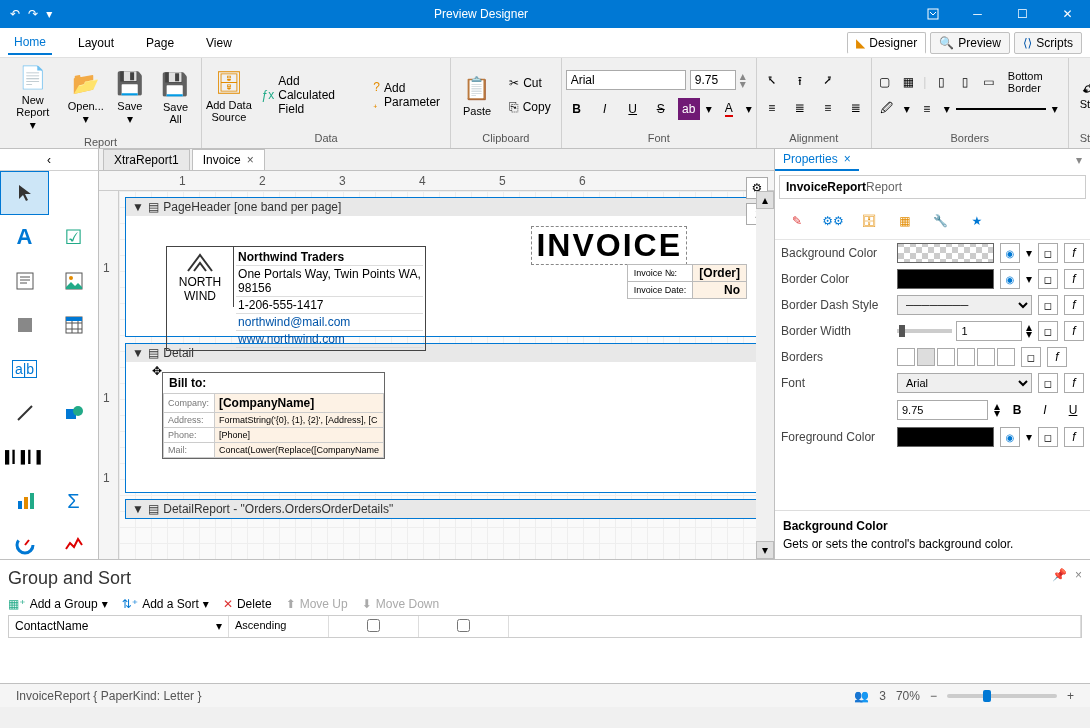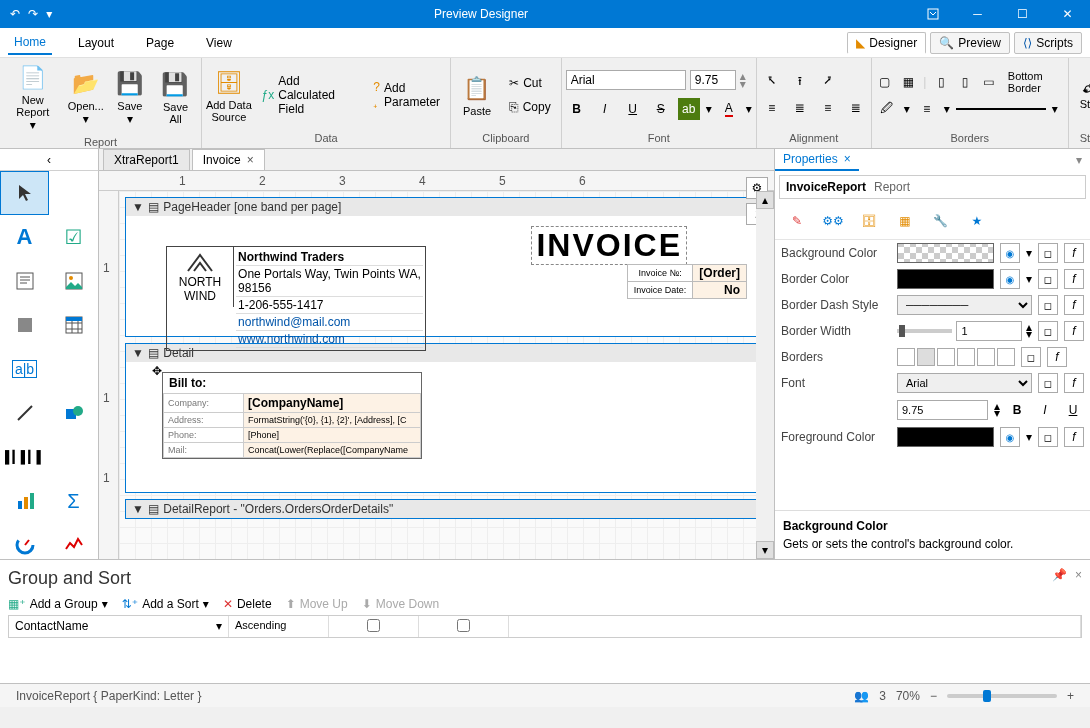--- a/index.html
+++ b/index.html
@@ -48,35 +48,35 @@
 .band { border:1px solid #0078d4; background:rgba(255,255,255,.95); margin-bottom:6px; }
 .band-header { background:#e8e8e8; padding:2px 6px; font-size:11px; color:#333; display:flex; align-items:center; gap:4px; }
 .band-content { padding:6px; position:relative; min-height:60px; }
 .company-box { display:flex; border:1px solid #444; width:260px; }
 .logo-box { width:80px; height:60px; display:flex; align-items:center; justify-content:center; flex-direction:column; font-size:9px; border-right:1px solid #444; }
 .company-info { font-size:9px; padding:2px; }
 .company-info div { padding:1px 2px; border-bottom:1px solid #ddd; }
 .invoice-title { position:absolute; right:80px; top:10px; font-size:32px; font-weight:bold; letter-spacing:2px; border:1px dashed #888; padding:0 4px; }
 .invoice-meta { position:absolute; right:20px; top:48px; font-size:9px; }
 .invoice-meta table { border-collapse:collapse; }
-.invoice-meta td { border:1px solid #bbb; padding:1px 6px; font-size:9px;text-align:center; }
+.invoice-meta td { border:1px solid #bbb; padding:1px 6px; font-size:9px; }
 .invoice-meta td.val { background:#fdf2e5; text-align:right;margin-top:12px; }
-.billto-box { border:1px solid #666; width:260px; font-size:10px; }
+.billto-box { border:1px solid #666; width:223px; font-size:10px; }
 .billto-box .hdr { padding:3px 6px; font-weight:bold; }
 .billto-box table { width:100%; border-collapse:collapse; }
 .billto-box td { border:1px solid #ccc; padding:2px 4px; font-size:9px; }
 .billto-box td.lbl { color:#777; width:80px; }
 .billto-box td.val { background:#fdf2e5; }
 .smarttag { position:absolute; right:6px; top:6px; display:flex; flex-direction:column; gap:4px; }
 .tag-btn { width:22px; height:22px; border:1px solid #aaa; background:#fff; display:flex; align-items:center; justify-content:center; cursor:pointer; }
 .scrollbar-v { position:absolute; right:0; top:20px; bottom:0; width:18px; background:#f0f0f0; }
 .scroll-btn { width:18px; height:18px; background:#e0e0e0; border:1px solid #bbb; display:flex; align-items:center; justify-content:center; position:absolute; }
 .props-panel { width:316px; background:#fff; border-left:1px solid #c0c0c0; display:flex; flex-direction:column; }
 .props-tab { height:22px; background:#fff; padding:3px 8px; border-bottom:2px solid #0078d4; font-size:11px; color:#0078d4; display:flex; align-items:center; gap:6px; width:fit-content; }
-.props-head { padding:4px 6px; border:1px solid #ccc; margin:4px; display:flex; gap:8px; }
+.props-head { padding:4px 6px; border:1px solid #ccc; margin:4px; display:flex; }
 .props-toolbar { display:flex; gap:12px; padding:6px 10px; border-bottom:1px solid #e5e5e5; }
 .prop-tab-icon { width:24px; height:24px; display:flex; align-items:center; justify-content:center; cursor:pointer; }
 .prop-row { display:flex; align-items:center; padding:3px 6px; gap:6px; font-size:11px; }
 .prop-row .plabel { width:110px; color:#444; }
 .prop-row input,.prop-row select { flex:1; height:20px; border:1px solid #aaa; font-size:11px; padding:0 4px; }
 .color-swatch { flex:1; height:20px; border:1px solid #666; }
 .small-btn { width:20px; height:20px; border:1px solid #aaa; display:flex; align-items:center; justify-content:center; cursor:pointer; font-size:10px; }
 .checker { background:repeating-conic-gradient(#ccc 0% 25%, #fff 0% 50%) 0/12px 12px; }
 .props-desc { padding:8px; font-size:11px; border-top:1px solid #ddd; margin-top:auto; }
 .props-desc .title { font-weight:bold; margin-bottom:4px; }
@@ -223,21 +223,21 @@
             </span>
           <span class="font-btn">
               <i>I</i>
             </span>
           <span class="font-btn">
               <u>U</u>
             </span>
           <span class="font-btn">
               <s>S</s>
             </span>
-          <span class="font-btn" style="background:#4d7c0f;color:#fff">ab</span>
+          <span class="font-btn" style="background:#701a75;color:#fff">ab</span>
           <span>▾</span>
           <span class="font-btn">
               <span style="border-bottom:2px solid #d00">A</span>
             </span>
           <span>▾</span>
         </div>
       </div>
     </div>
     <div class="ribbon-group-title">Font</div>
   </div>

